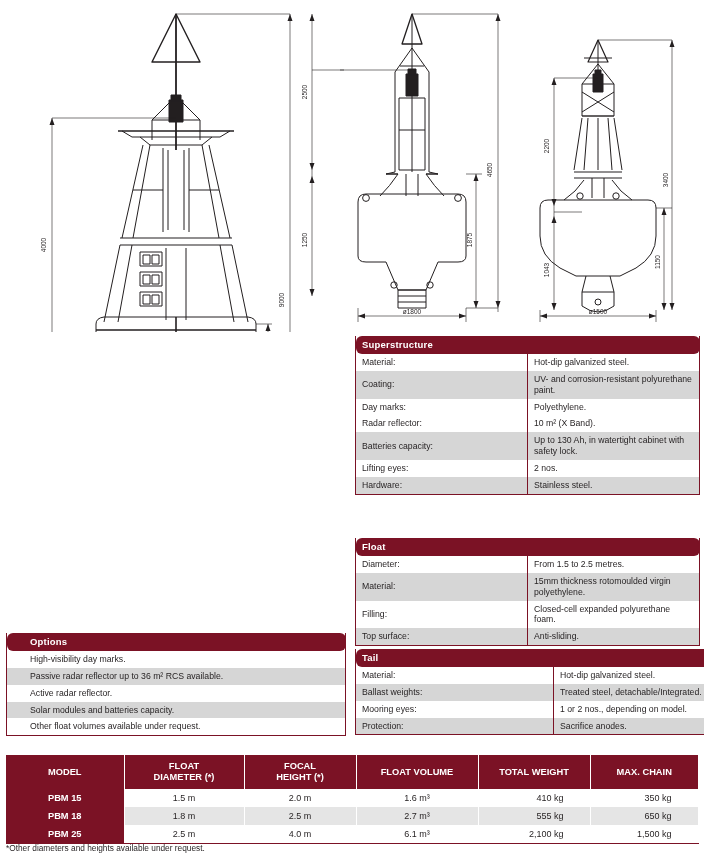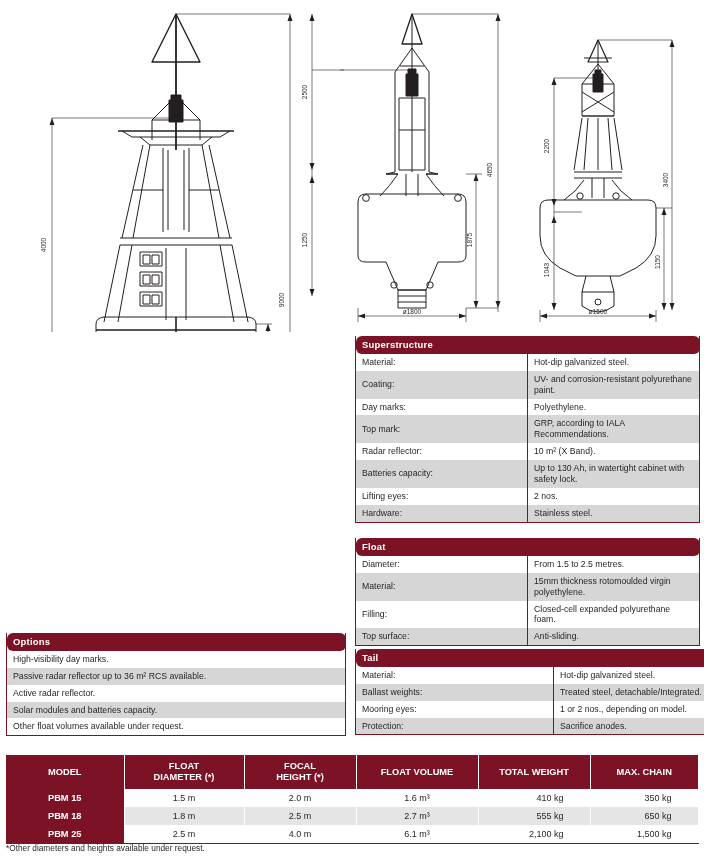--- a/index.html
+++ b/index.html
@@ -37,21 +37,21 @@
   .spec tr.plain td{background:#ffffff;}
   .spec tr.last td{border-bottom:1px solid #7b1225;}
   .spec td.k{width:96px;color:#231f20;}
   .spec td.v{color:#231f20;}
 
   #tbl-super{left:355px;top:336px;width:345px;}
   #tbl-float{left:355px;top:538px;width:345px;}
   #tbl-tail {left:355px;top:649px;width:397px;}
   #tbl-options{left:6px;top:633px;width:340px;}
 
-  #tbl-options td{font-size:8.7px;padding:3px 6px;}
+  #tbl-options td{font-size:8.7px;padding:3px 23px;}
   #tbl-options .hdr td{font-size:9.5px;}
 
   
   #tbl-models{
     position:absolute;left:6px;top:755px;width:692px;
     border-collapse:collapse;table-layout:fixed;
   }
   #tbl-models th{
     background:#7b1225;color:#fff;font-size:9.3px;font-weight:bold;
     padding:6px 4px;border-right:1px solid #ffffff;line-height:1.2;
@@ -335,24 +335,20 @@
       <td class="k">Material:</td>
       <td class="v">Hot-dip galvanized steel.</td>
     </tr>
     <tr class="alt">
       <td class="k">Coating:</td>
       <td class="v">UV- and corrosion-resistant polyurethane paint.</td>
     </tr>
     <tr class="plain">
       <td class="k">Day marks:</td>
       <td class="v">Polyethylene.</td>
-    </tr>
-    <tr class="alt">
-      <td class="k">Top mark:</td>
-      <td class="v">GRP, according to IALA Recommendations.</td>
     </tr>
     <tr class="plain">
       <td class="k">Radar reflector:</td>
       <td class="v">10 m² (X Band).</td>
     </tr>
     <tr class="alt">
       <td class="k">Batteries capacity:</td>
       <td class="v">Up to 130 Ah, in watertight cabinet with safety lock.</td>
     </tr>
     <tr class="plain">

